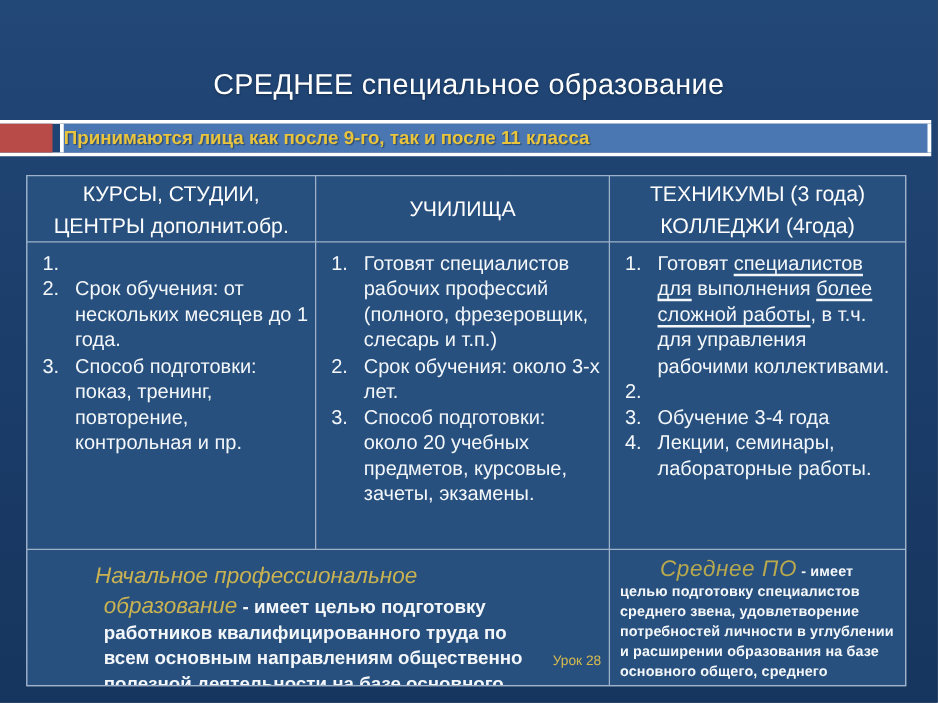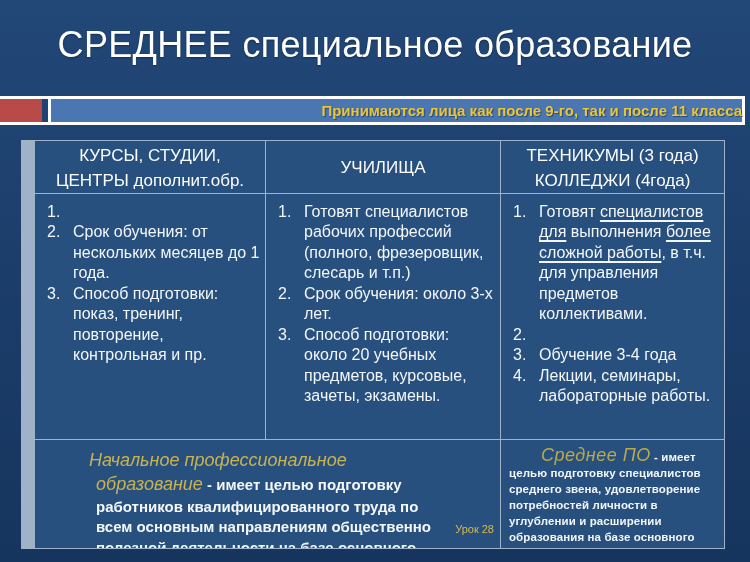--- a/index.html
+++ b/index.html
@@ -8,44 +8,44 @@
     --gold:#c9b252; --lesson:#d6ba50; --white:#f4f7fa;
   }
   *{margin:0;padding:0;box-sizing:border-box;}
   html,body{background:#0f2747;}
   .slide{
     position:relative;width:750px;height:562px;overflow:hidden;
     background:linear-gradient(180deg,var(--bg-top) 0%,var(--bg) 45%,#16355e 100%);
     font-family:"Liberation Sans",sans-serif;color:var(--white);
   }
   .title{
-    position:absolute;top:24px;left:0;width:100%;text-align:center;
-    font-size:36px;font-weight:400;letter-spacing:.3px;color:#ffffff;
+    position:absolute;top:54px;left:0;width:100%;text-align:center;
+    font-size:23px;font-weight:400;letter-spacing:.3px;color:#ffffff;
     text-shadow:0 1px 2px rgba(0,0,0,.35);
   }
   .banner{
     position:absolute;top:96px;left:0;right:5px;height:29px;
     border-top:3px solid #fff;border-bottom:3px solid #fff;display:flex;
   }
   .banner-red{width:42px;height:100%;background:var(--red);}
   .banner-gap{width:6px;height:100%;}
   .banner-bar{
     flex:1;height:100%;background:var(--banner-bar);
     border-left:3px solid #fff;border-right:3px solid #fff;
-    display:flex;align-items:center;justify-content:flex-end;
+    display:flex;align-items:center;justify-content:flex-start;
   }
   .banner-text{
     font-size:15px;font-weight:700;color:var(--banner-text);
     text-shadow:1px 1px 1px rgba(0,0,0,.4);white-space:nowrap;
   }
   .table{
     position:absolute;left:21px;top:140px;width:704px;height:409px;
     display:grid;grid-template-columns:230px 234px 1fr;
     grid-template-rows:52px 245px 1fr;gap:1px;
-    background:var(--grid);border:1px solid var(--grid);padding-left:13px;
+    background:var(--grid);border:1px solid var(--grid);
   }
   .cell{background:var(--cell);overflow:hidden;}
   .head{
     display:flex;align-items:center;justify-content:center;text-align:center;
     font-size:17px;line-height:25px;white-space:pre-line;color:#fdfdfd;
     padding-top:1px;
   }
   .bodycell{padding:8px 2px 0 4px;}
   .list{font-size:16px;line-height:1.28;}
   .li{display:flex;align-items:flex-start;}
@@ -117,21 +117,21 @@
           <div class="li">
             <span class="num">3.</span>
             <span class="txt"><span>Способ подготовки: около 20 учебных предметов, курсовые, зачеты, экзамены.</span></span>
           </div>
         </div>
     </div>
     <div class="cell bodycell">
       <div class="list">
           <div class="li">
             <span class="num">1.</span>
-            <span class="txt"><span>Готовят </span><span class="u">специалистов для</span><span> выполнения </span><span class="u">более сложной работы</span><span>, в т.ч. для управления предметов коллективами.</span></span>
+            <span class="txt"><span>Готовят </span><span class="u">специалистов для</span><span> выполнения </span><span class="u">более сложной работы</span><span>, в т.ч. для управления рабочими коллективами.</span></span>
           </div>
           <div class="li">
             <span class="num">2.</span>
           </div>
           <div class="li">
             <span class="num">3.</span>
             <span class="txt"><span>Обучение 3-4 года</span></span>
           </div>
           <div class="li">
             <span class="num">4.</span>

